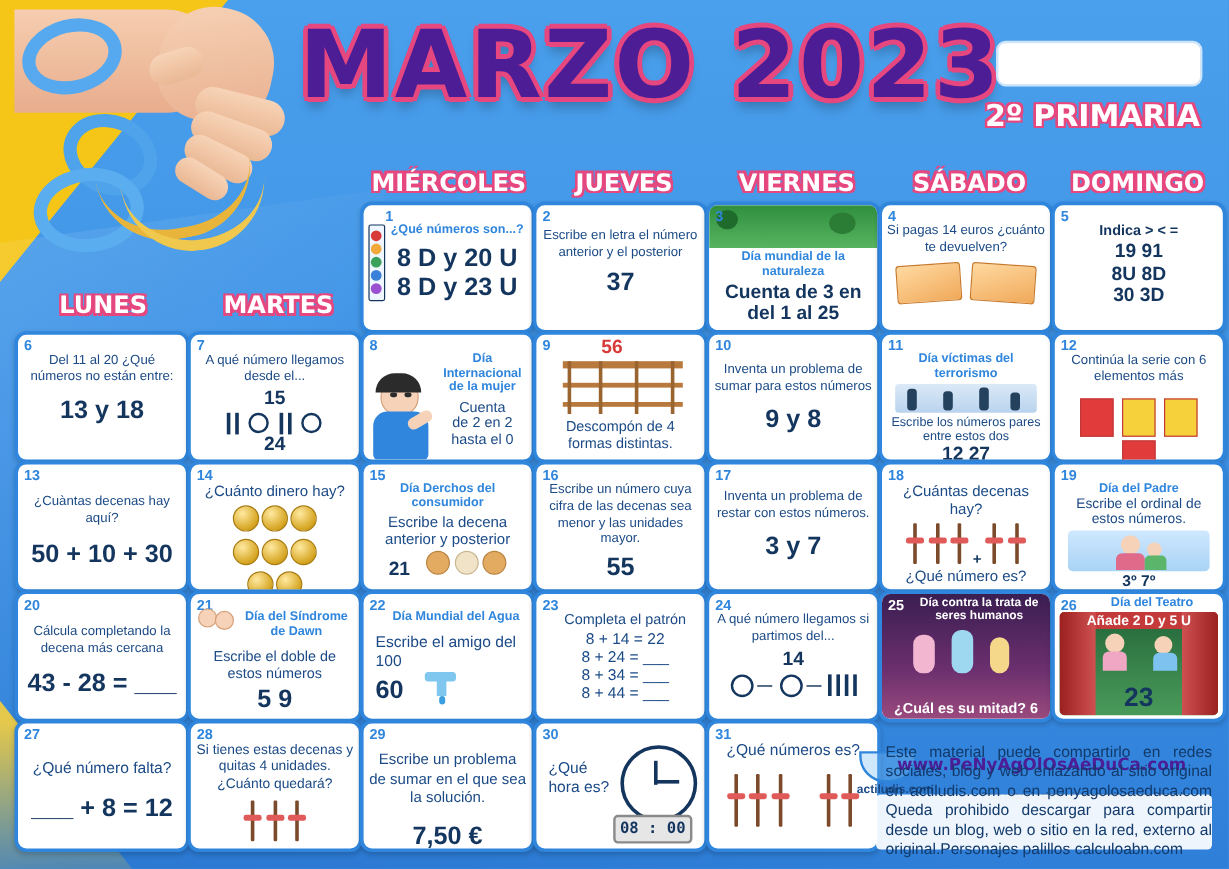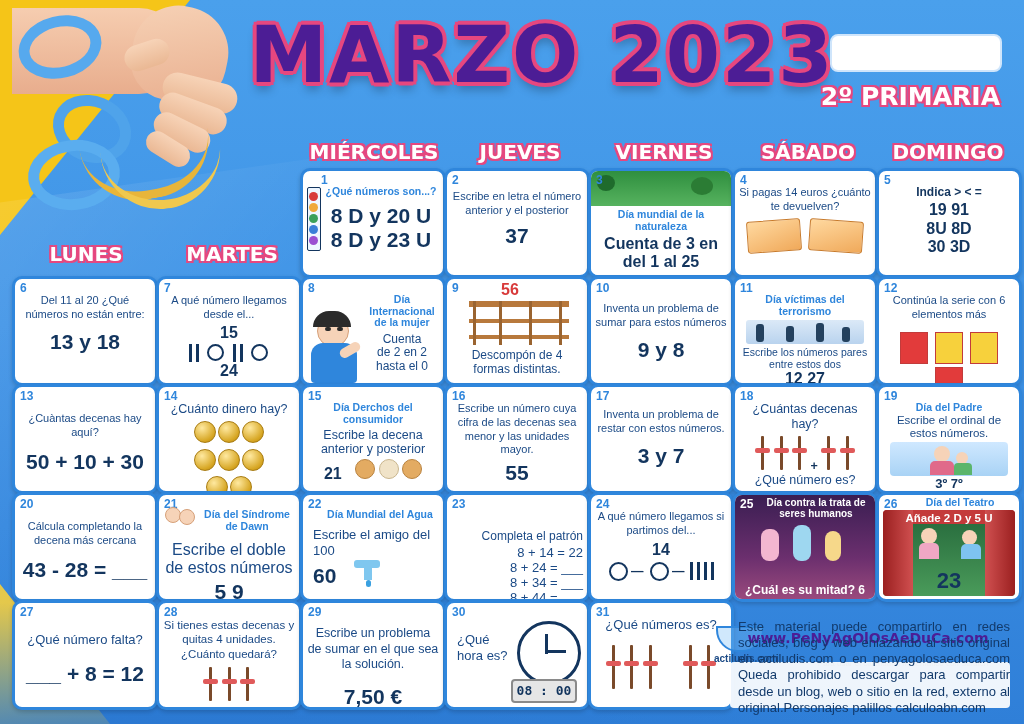--- a/index.html
+++ b/index.html
@@ -382,21 +382,21 @@
 <div class="cell" style="left:156px;top:492px;width:140px;height:104px;">
   <div class="num">21</div>
   <div style="position:absolute;left:2px;top:2px;width:36px;height:34px;">
     <div style="position:absolute;left:4px;top:10px;width:14px;height:14px;border-radius:50%;background:#f6d3b8;border:1px solid #d6a079;"></div>
     <div style="position:absolute;left:18px;top:12px;width:14px;height:14px;border-radius:50%;background:#f6d3b8;border:1px solid #d6a079;"></div>
   </div>
   <div class="body" style="left:40px;top:14px;">
     <div class="hdrline">Día del Síndrome de Dawn</div>
   </div>
   <div class="body" style="top:46px;">
-    <div class="sm" style="font-size:16px;">Escribe el doble de estos números</div>
+    <div class="sm" style="font-size:12px;">Escribe el doble de estos números</div>
     <div class="big" style="margin-top:2px">5        9</div>
   </div>
 </div>
 
 <div class="cell" style="left:300px;top:492px;width:140px;height:104px;">
   <div class="num">22</div>
   <div class="body" style="left:18px;top:14px;">
     <div class="hdrline">Día Mundial del Agua</div>
   </div>
   <div class="body" style="top:32px;text-align:left;padding-left:6px;">
@@ -405,21 +405,21 @@
     <span style="display:inline-block;margin-left:10px;width:34px;height:30px;position:relative;vertical-align:bottom;">
       <span style="position:absolute;left:4px;top:2px;width:26px;height:8px;background:#7fc7ef;border-radius:3px;"></span>
       <span style="position:absolute;left:14px;top:8px;width:8px;height:14px;background:#7fc7ef;"></span>
       <span style="position:absolute;left:16px;top:22px;width:5px;height:7px;background:#3aa0e0;border-radius:3px;"></span>
     </span>
   </div>
 </div>
 
 <div class="cell" style="left:444px;top:492px;width:140px;height:104px;">
   <div class="num">23</div>
-  <div class="body" style="text-align:right;padding-left:8px;margin-top:20px;">
+  <div class="body" style="text-align:center;padding-left:8px;">
     <div class="sm" style="font-size:12px;">Completa el patrón</div>
     <div class="sm" style="font-size:13px;margin-top:2px;">8 + 14 = 22</div>
     <div class="sm" style="font-size:13px;">8 + 24 = ___</div>
     <div class="sm" style="font-size:13px;">8 + 34 = ___</div>
     <div class="sm" style="font-size:13px;">8 + 44 = ___</div>
   </div>
 </div>
 
 <div class="cell" style="left:588px;top:492px;width:140px;height:104px;">
   <div class="num">24</div>

